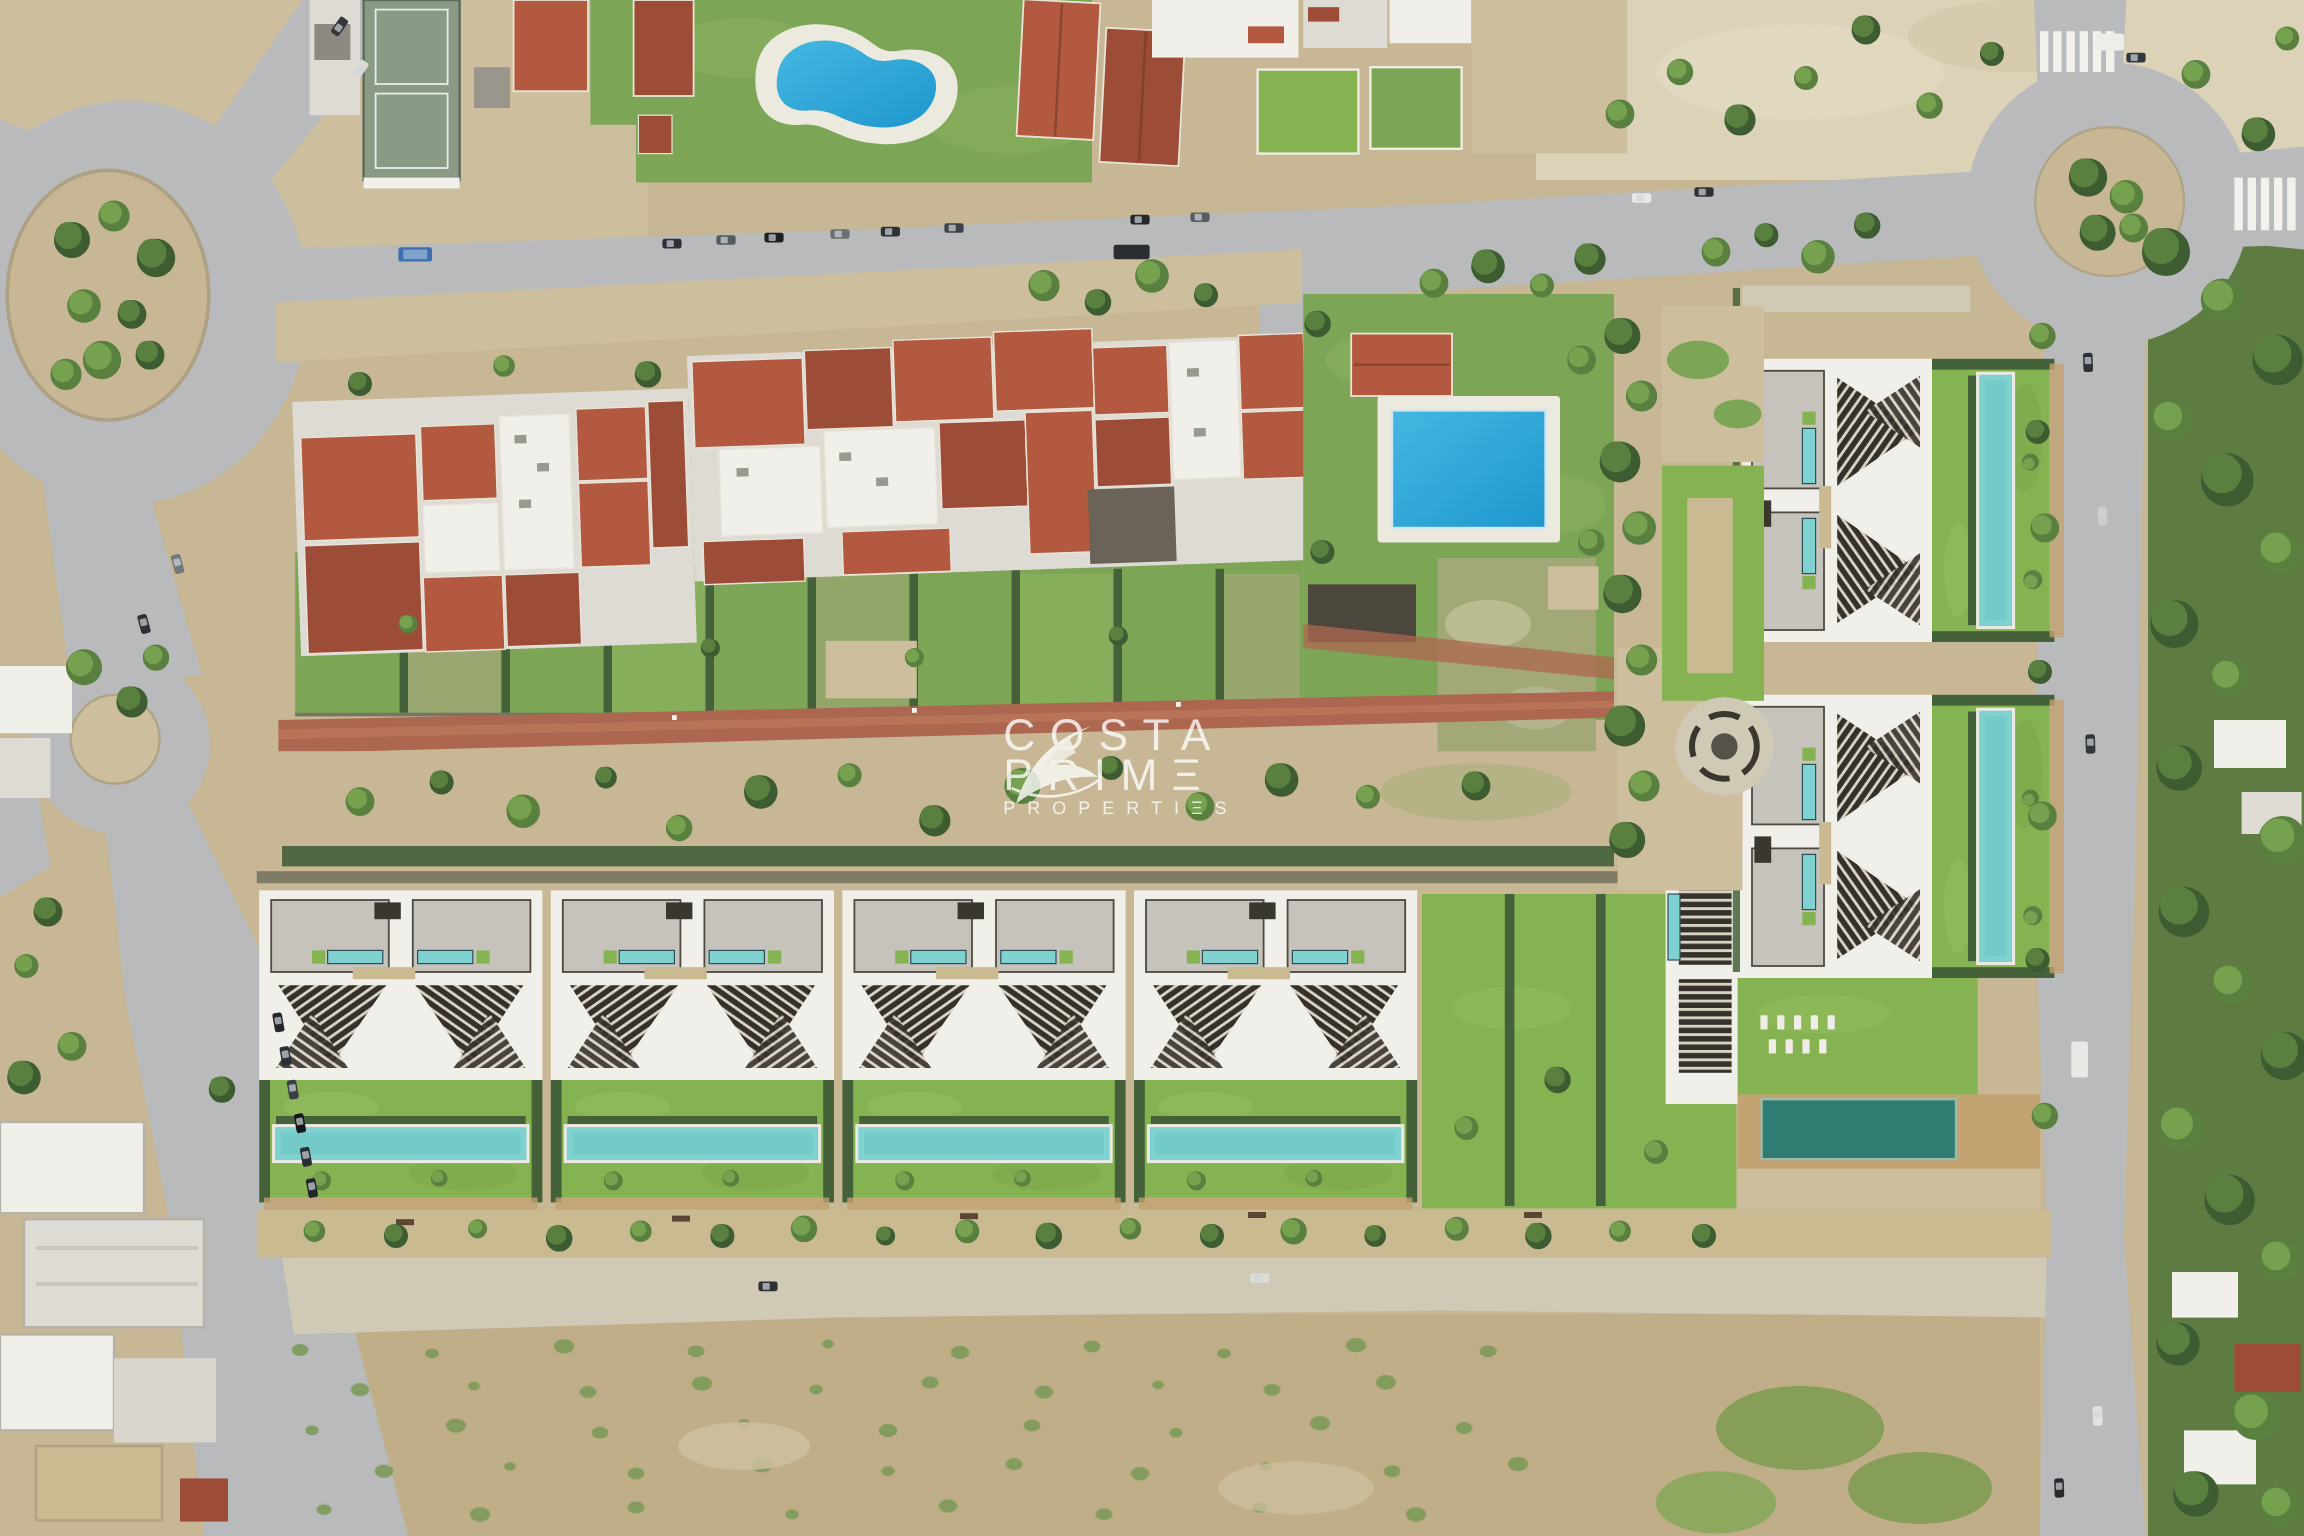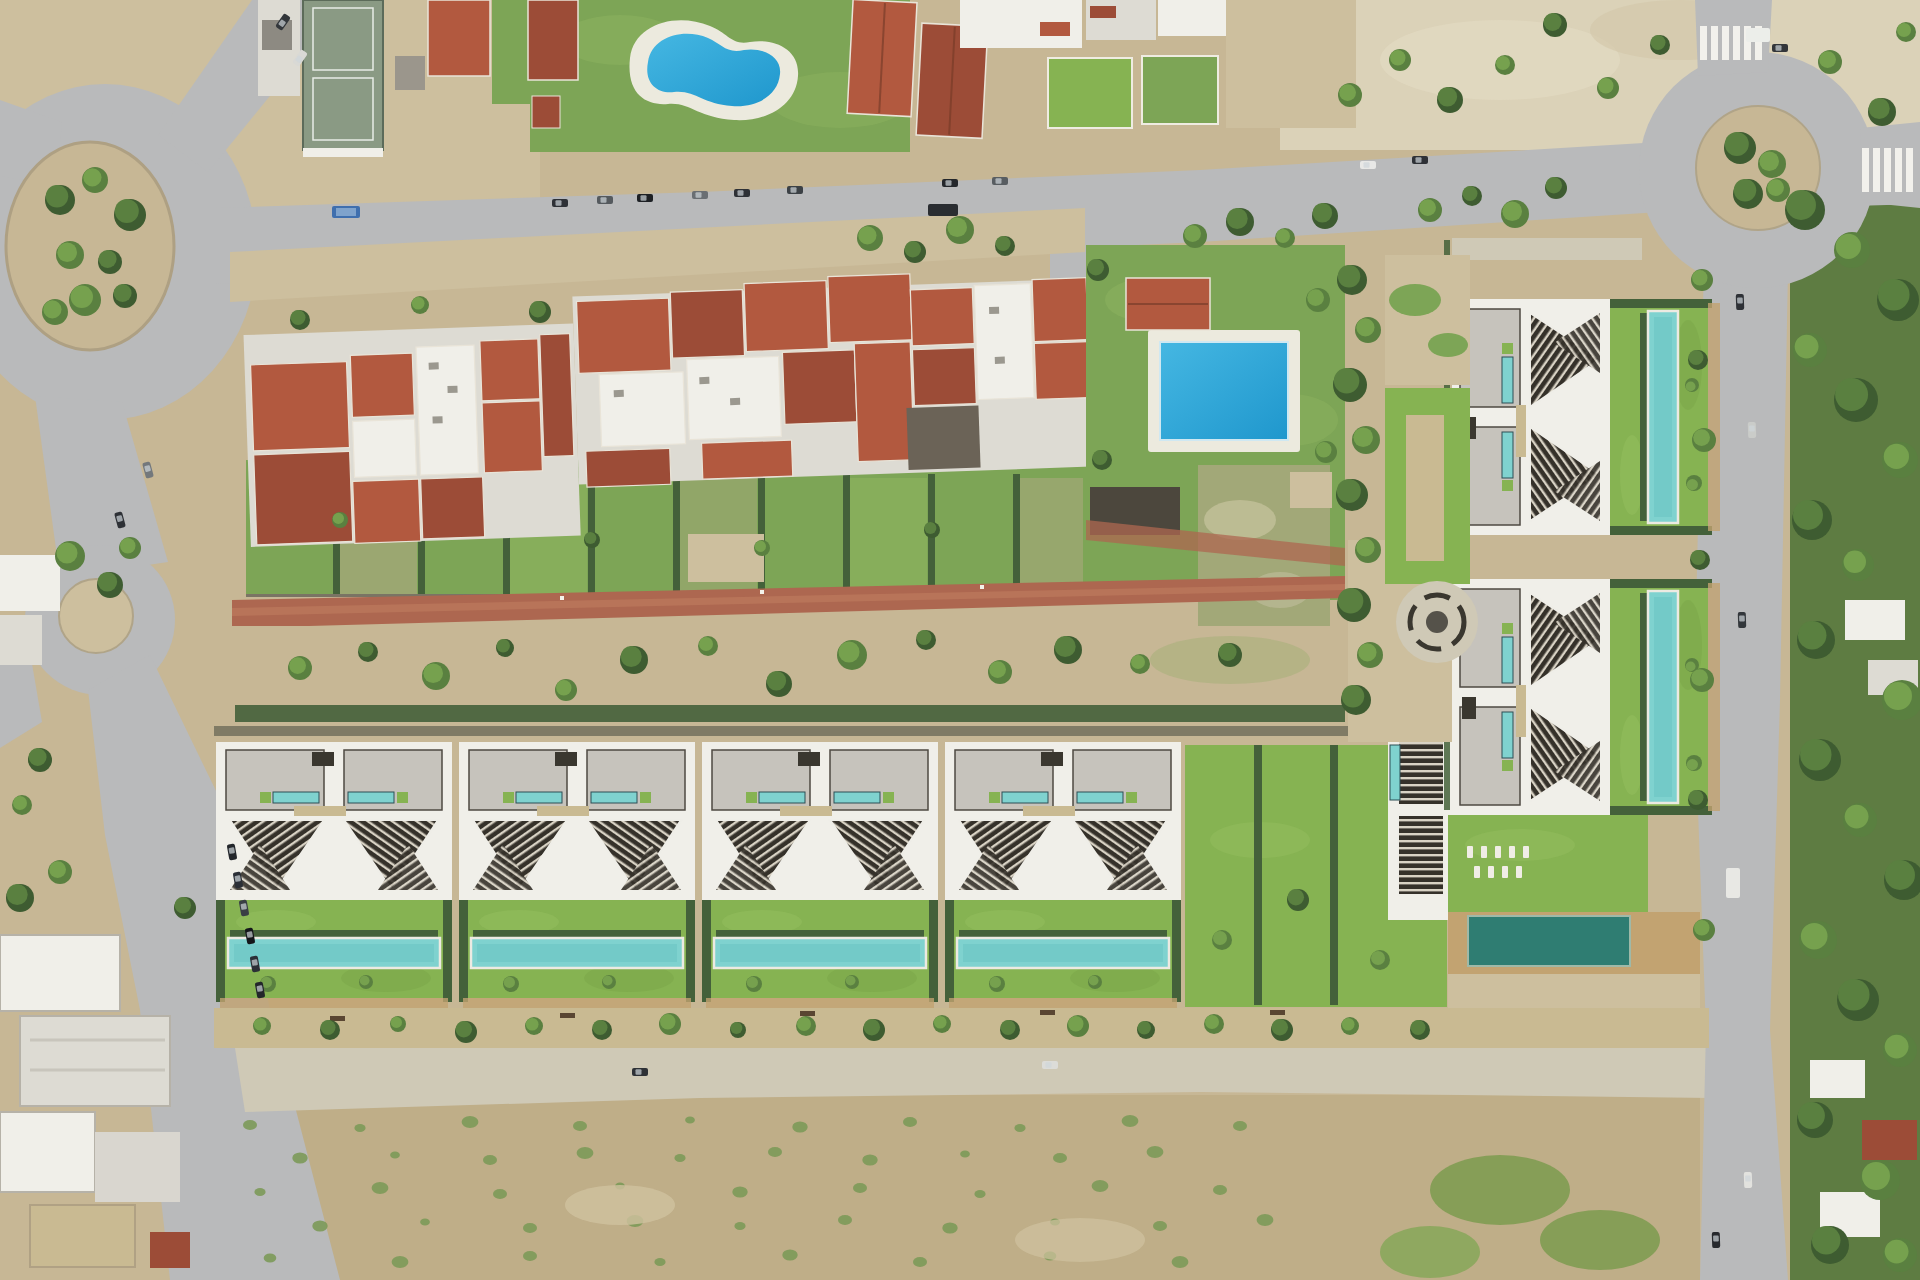--- a/index.html
+++ b/index.html
@@ -572,13 +572,25 @@
     <rect x="1726" y="868" width="14" height="30" rx="2" fill="#e8e8e4"></rect>
     <use href="#car" transform="translate(1748,1180) rotate(88)" style="color:#e2e2de"></use>
         <use href="#car" transform="translate(1716,1240) rotate(88)" style="color:#27292d"></use>
     <rect x="1746" y="28" width="24" height="14" rx="2" fill="#eceeea"></rect>
     <use href="#car" transform="translate(1780,48)" style="color:#33363a"></use>
     <use href="#car" transform="translate(1050,1065)" style="color:#dcdcd8"></use>
         <use href="#car" transform="translate(640,1072)" style="color:#2e3136"></use>
   </g>
 </svg>
 
+  <div class="wm" style="opacity: 0.78;">
+    <svg class="wm-logo" viewBox="0 0 90 100">
+      <path d="M78,10 C44,20 20,46 10,80 C34,62 58,54 84,56 C70,44 52,42 34,48 C46,30 62,17 78,10 Z" fill="currentColor"></path>
+      <path d="M6,66 C30,78 62,76 86,58" fill="none" stroke="currentColor" stroke-width="2.4"></path>
+      <path d="M58,20 C40,34 28,52 24,70 C36,54 48,42 64,34 Z" fill="currentColor" opacity=".85"></path>
+    </svg>
+    <div class="wm-text">
+      <div class="wm-l1">COSTA</div>
+      <div class="wm-l2">PRIMΞ</div>
+      <div class="wm-l3">PROPERTIΞS</div>
+    </div>
+  </div>
 </div>
 
 </body></html>

